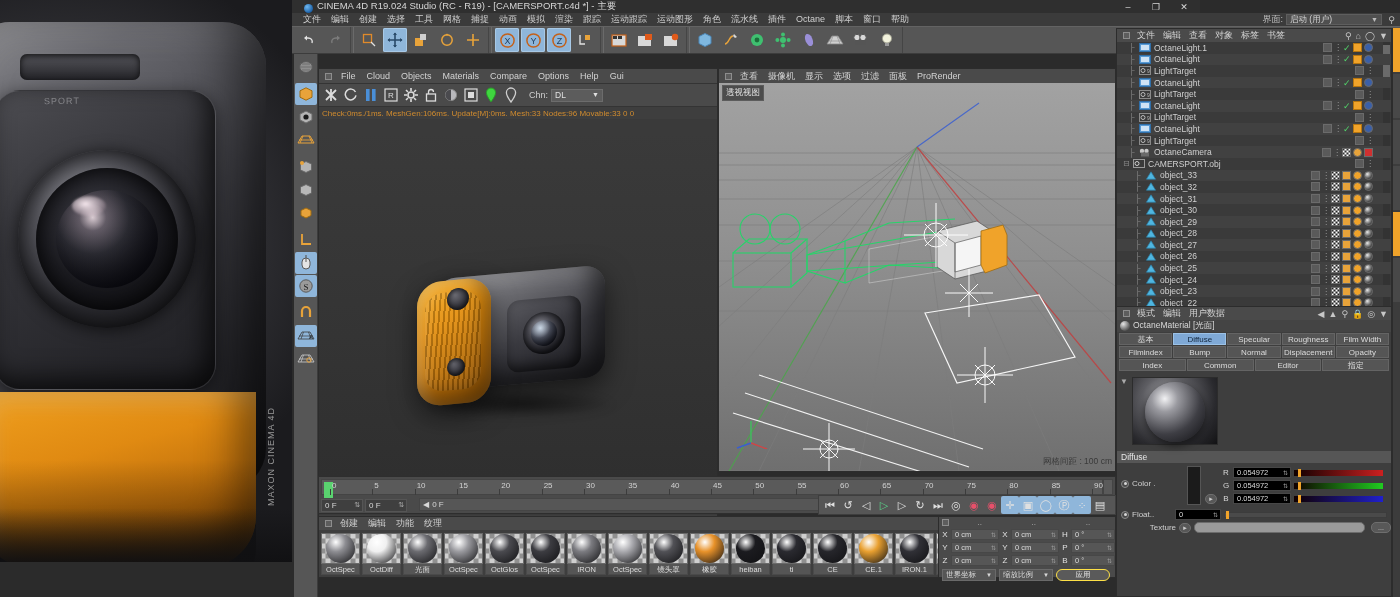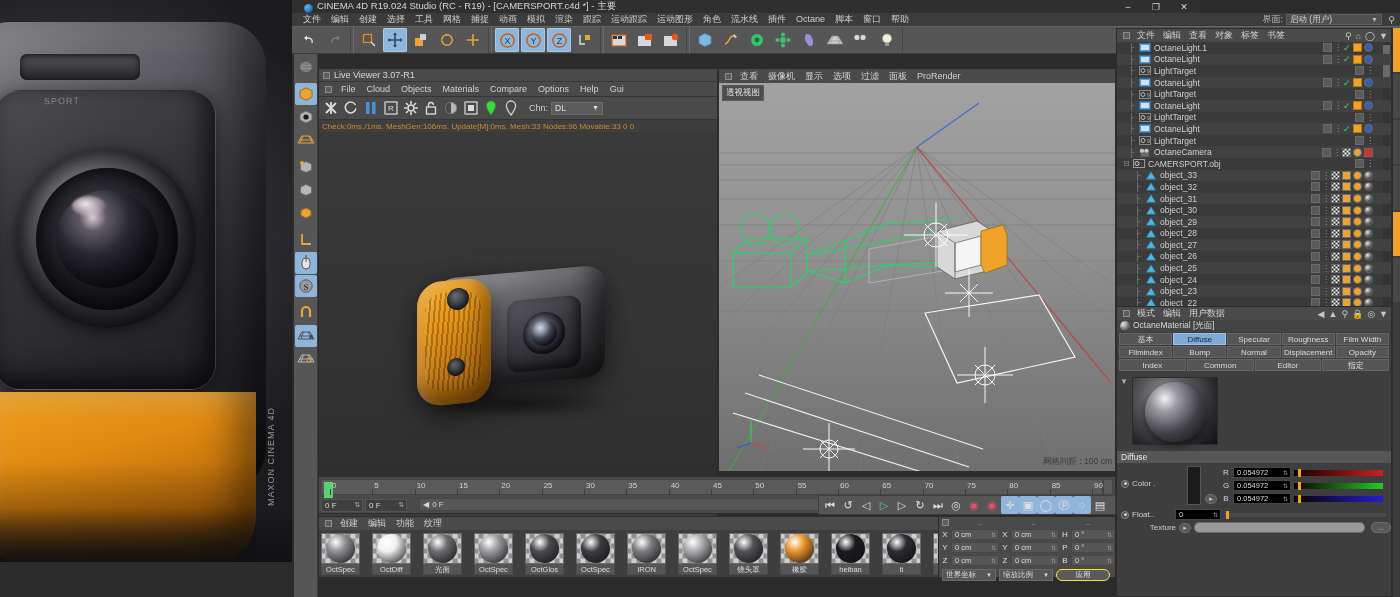--- a/index.html
+++ b/index.html
@@ -310,21 +310,21 @@
   .abtn.on { background:#8fb6da; border-radius:2px; }
   .abtn.red { color:#e8506a; }
 
   
   .matmgr {
     position:absolute; left:318px; top:516px; width:798px; height:62px;
     background:#3e3e3e; border:1px solid #2c2c2c;
   }
   .mm-menubar { height:13px; background:#4a4a4a; display:flex; align-items:center; padding-left:3px; }
   .mm-menubar .mi { font-size:9px; color:#d2d2d2; padding:0 5px; line-height:13px; }
-  .mm-list { display:flex; align-items:flex-end; padding:3px 2px; gap:12px; overflow:hidden; }
+  .mm-list { display:flex; align-items:flex-end; padding:3px 2px; gap:2px; overflow:hidden; }
   .mat { width:39px; }
   .mat-sw {
     width:39px; height:31px; border:1px solid #6a6a6a;
     background: repeating-conic-gradient(#cfcfcf 0% 25%, #909090 0% 50%) 50%/10px 10px;
     display:flex; align-items:center; justify-content:center; position:relative;
   }
   .mat-ball { width:29px; height:29px; border-radius:50%; }
   .mat-name {
     width:39px; height:11px; background:#555; font-size:7.5px; color:#ddd;
     text-align:center; line-height:11px; overflow:hidden; white-space:nowrap;
@@ -755,24 +755,20 @@
     <div class="vbtn">
       <svg width="18" height="12" viewBox="0 0 18 12">
           <path d="M1 9h16L13 2H5z" fill="none" stroke="#cfcfcf" stroke-width=".8"></path>
           <path d="M4 9 6.5 2M14 9 11.5 2M2 6h14" stroke="#cfcfcf" stroke-width=".7"></path>
           <circle cx="12" cy="7" r="2.2" fill="none" stroke="#e8a33a"></circle>
         </svg>
     </div>
   </div>
 
   <div class="lv">
-    <div class="panel-title">
-      <div class="panel-grip"></div>
-      <span class="t">Live Viewer 3.07-R1</span>
-    </div>
     <div class="lv-menubar" id="lvmenu">
       <div class="panel-grip" style="margin:0 3px"></div>
     <div class="mi">File</div>
         <div class="mi">Cloud</div>
         <div class="mi">Objects</div>
         <div class="mi">Materials</div>
         <div class="mi">Compare</div>
         <div class="mi">Options</div>
         <div class="mi">Help</div>
         <div class="mi">Gui</div>

